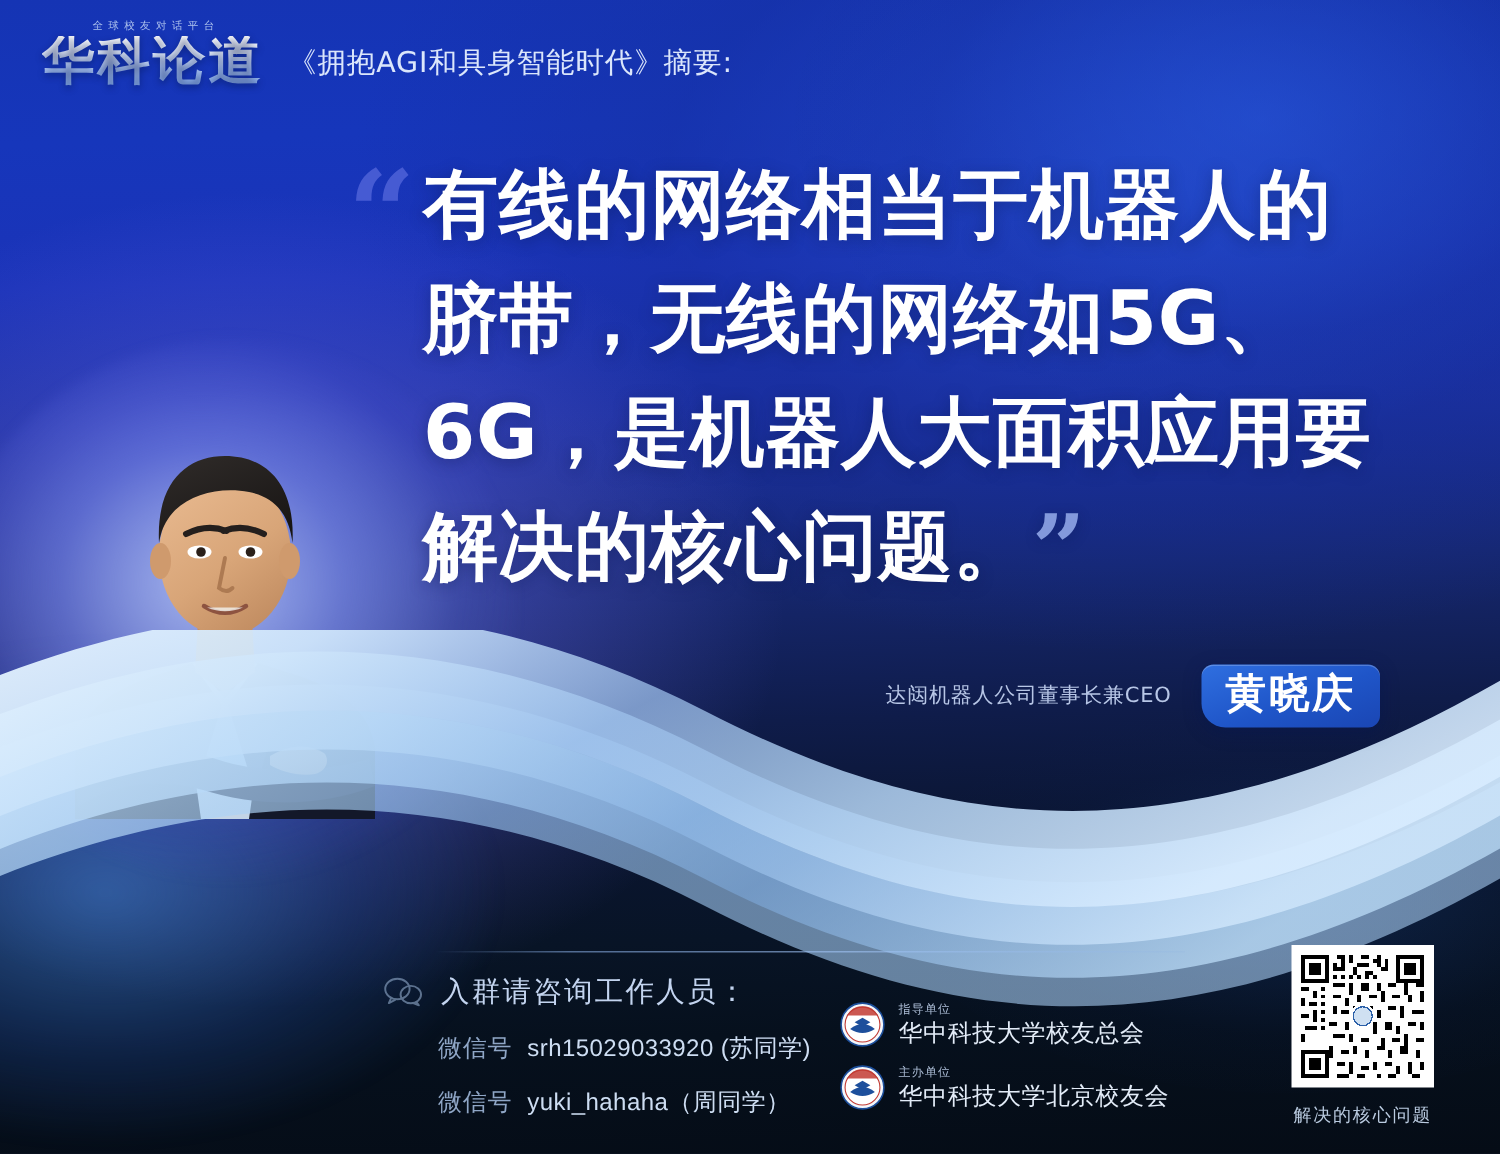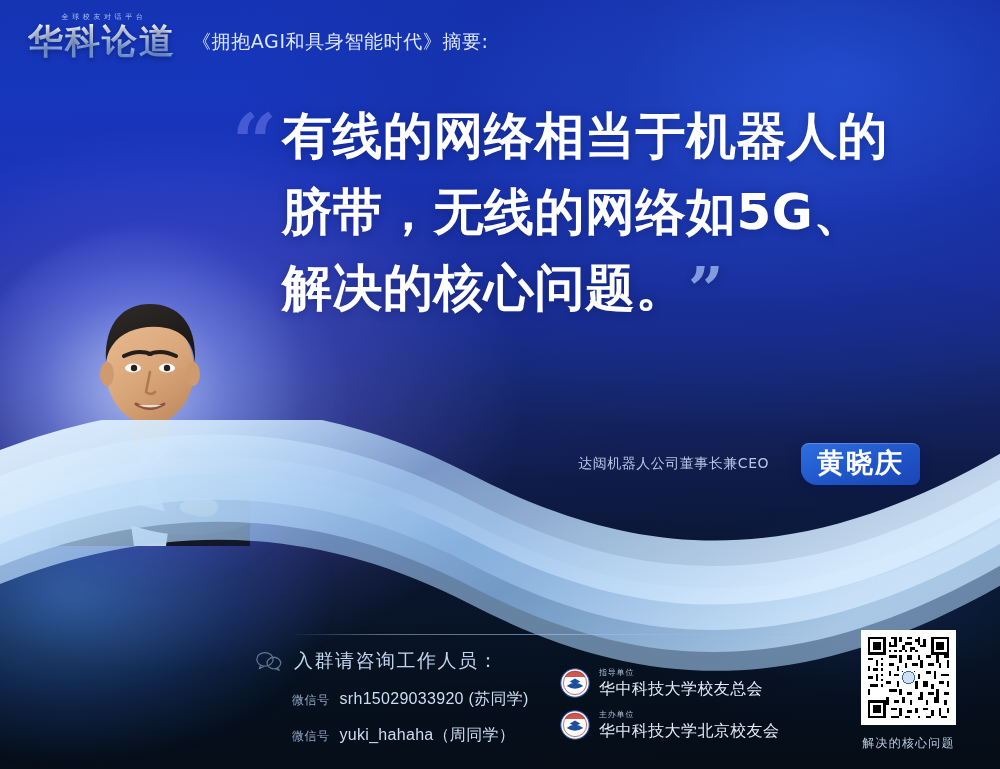--- a/index.html
+++ b/index.html
@@ -105,21 +105,21 @@
     text-shadow:0 2px 10px rgba(8,20,70,0.35);
   }
   .qline .closer {
     color:#8fa6e6; font-family:"DejaVu Serif", serif;
     font-size:62px; vertical-align:-6px; margin-left:2px; opacity:.9;
   }
 
   
   .attrib {
     position:absolute; right:80px; top:443px;
-    display:flex; align-items:center; gap:32px; z-index:22;
+    display:flex; align-items:center; gap:20px; z-index:22;
   }
   .attrib-role { font-size:14px; color:#b7c6e6; letter-spacing:.5px;
     font-family:"DejaVu Sans", sans-serif; }
   .name-badge {
     background:linear-gradient(160deg,#2f6fe0 0%,#1f55c8 55%,#1a46b4 100%);
     border-radius:8px 8px 8px 16px;
     padding:6px 16px 8px 16px;
     font-size:27px; font-weight:bold; color:#ffffff;
     letter-spacing:2px; line-height:1.05;
     font-family:"DejaVu Sans", sans-serif;
@@ -136,21 +136,21 @@
     z-index:25;
   }
   .contact { position:absolute; left:256px; top:648px; z-index:26; }
   .contact-head { display:flex; align-items:center; gap:12px; }
   .wechat-ico { width:26px; height:20px; opacity:.62; }
   .contact-title {
     font-size:19px; color:#c3d4ef; letter-spacing:1.5px;
     font-family:"DejaVu Sans", sans-serif;
   }
   .wx-row { display:flex; align-items:baseline; gap:10px; margin-top:15px; padding-left:36px; }
-  .wx-label { font-size:12px; color:#8fa6c6; letter-spacing:.5px;
+  .wx-label { font-size:16px; color:#8fa6c6; letter-spacing:.5px;
     font-family:"DejaVu Sans", sans-serif; }
   .wx-value { font-size:16px; color:#cdddf2; letter-spacing:.3px;
     font-family:"Liberation Sans", sans-serif; }
 
   .orgs { position:absolute; left:560px; top:668px; z-index:26; }
   .org-row { display:flex; align-items:center; gap:9px; margin-bottom:12px; }
   .org-seal { width:30px; height:30px; flex:0 0 30px; }
   .org-texts { display:flex; flex-direction:column; line-height:1.1; }
   .org-kicker { font-size:8px; color:#aebfd8; letter-spacing:.8px; margin-bottom:2px;
     font-family:"DejaVu Sans", sans-serif; }
@@ -237,20 +237,21 @@
 
       <path d="M16 252 C40 232 74 228 110 240 C140 250 176 250 212 240 L216 258 C180 272 140 272 106 262 C72 252 42 256 18 272 Z" fill="#1d243c"></path>
       <path d="M146 238 C160 230 172 230 182 236 C186 240 184 248 176 250 C166 252 152 248 146 244 Z" fill="url(#skinG)"></path>
     </svg>
   </div>
 
   <div class="quote-mark-open">“</div>
   <div class="quote">
     <div class="qline">有线的网络相当于机器人的</div>
     <div class="qline">脐带，无线的网络如5G、</div>
+    <div class="qline">6G，是机器人大面积应用要</div>
     <div class="qline"><span>解决的核心问题。</span><span class="closer">”</span></div>
   </div>
 
   <div class="attrib">
     <div class="attrib-role">达闼机器人公司董事长兼CEO</div>
     <div class="name-badge">黄晓庆</div>
   </div>
 
   <svg class="waves" viewBox="0 0 1000 290" preserveAspectRatio="none">
     <defs>

